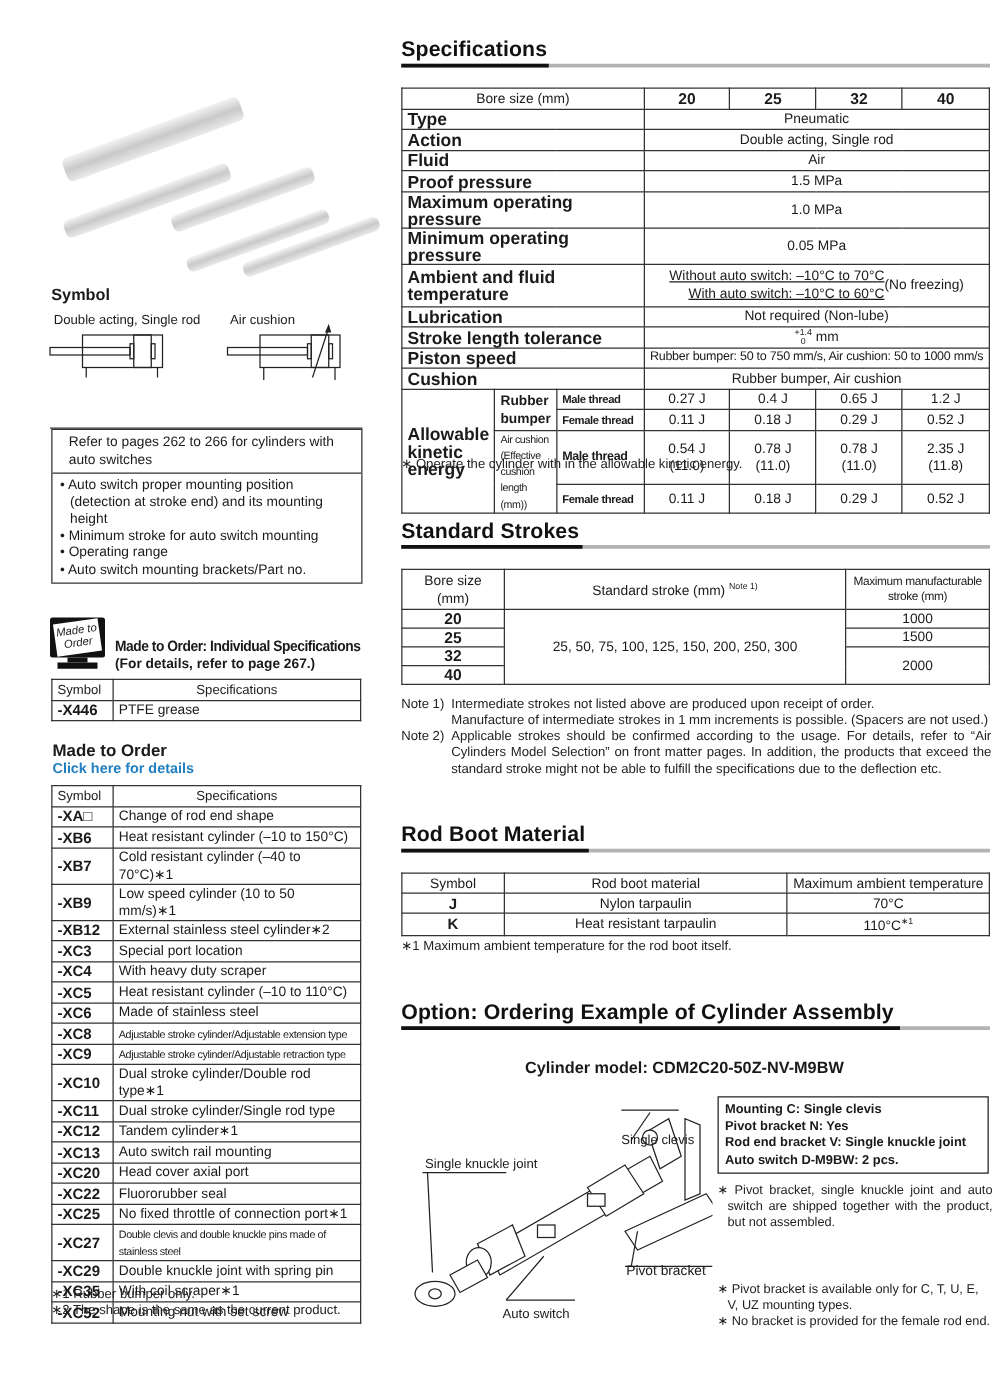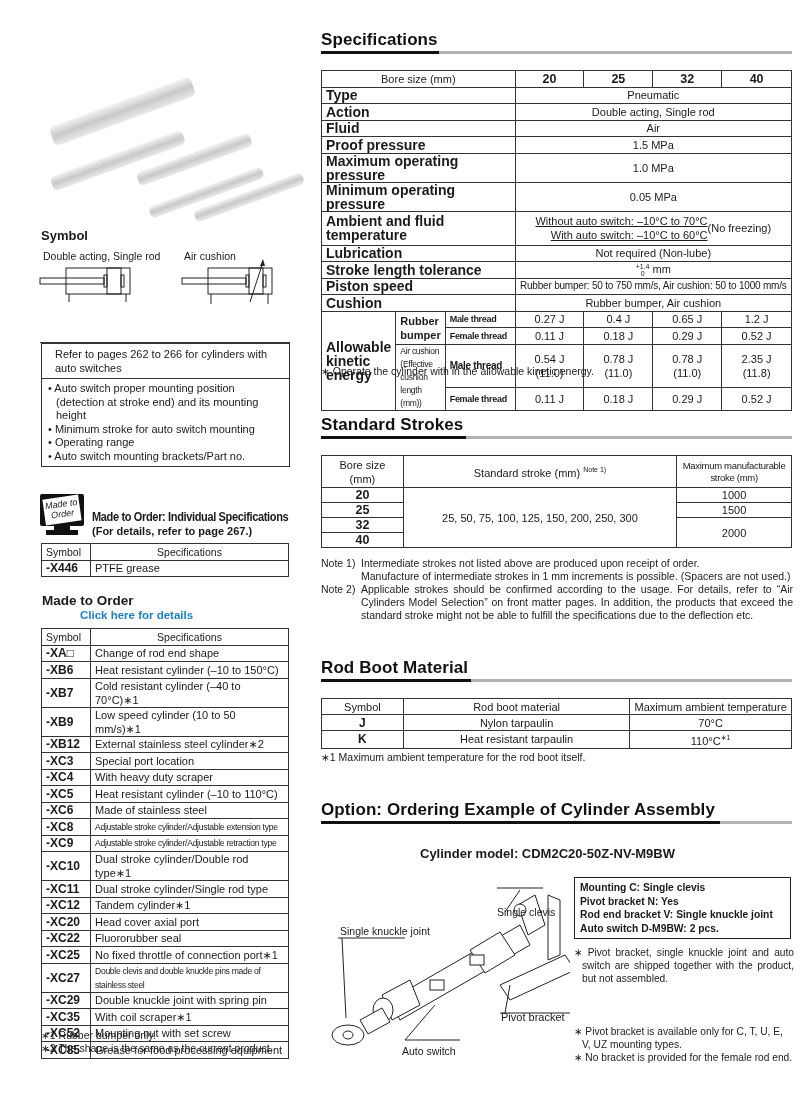--- a/index.html
+++ b/index.html
@@ -107,21 +107,21 @@
     <td style="text-align:center;font-size:10.5px;">Specifications</td>
   </tr>
   <tr>
     <td class="sym">-X446</td>
     <td>PTFE grease</td>
   </tr>
 </tbody>
   </table>
 
 <div class="abs b" style="left:42px;top:593px;font-size:13.5px;">Made to Order</div>
-<div class="abs link" style="left:42px;top:609px;margin-left:38px;">Click here for details</div>
+<div class="abs link" style="left:42px;top:609px;">Click here for details</div>
 
 <table class="abs mto" id="mto-table" style="left:41px;top:628px;width:248px;">
   <tbody id="mto-body">
       <tr>
         <td style="font-size:10.5px;">Symbol</td>
         <td style="text-align:center;font-size:10.5px;">Specifications</td>
       </tr>
       <tr>
         <td class="sym">-XA□</td>
         <td class="">Change of rod end shape</td>
@@ -172,20 +172,24 @@
       </tr>
       <tr>
         <td class="sym">-XC11</td>
         <td class="">Dual stroke cylinder/Single rod type</td>
       </tr>
       <tr>
         <td class="sym">-XC12</td>
         <td class="">Tandem cylinder∗1</td>
       </tr>
       <tr>
+        <td class="sym">-XC13</td>
+        <td class="">Auto switch rail mounting</td>
+      </tr>
+      <tr>
         <td class="sym">-XC20</td>
         <td class="">Head cover axial port</td>
       </tr>
       <tr>
         <td class="sym">-XC22</td>
         <td class="">Fluororubber seal</td>
       </tr>
       <tr>
         <td class="sym">-XC25</td>
         <td class="">No fixed throttle of connection port∗1</td>
@@ -198,24 +202,20 @@
         <td class="sym">-XC29</td>
         <td class="">Double knuckle joint with spring pin</td>
       </tr>
       <tr>
         <td class="sym">-XC35</td>
         <td class="">With coil scraper∗1</td>
       </tr>
       <tr>
         <td class="sym">-XC52</td>
         <td class="">Mounting nut with set screw</td>
-      </tr>
-      <tr>
-        <td class="sym">-XC85</td>
-        <td class="">Grease for food processing equipment</td>
       </tr>
     </tbody>
 </table>
 
 <div class="abs note" style="left:41px;top:1029px;">∗1 Rubber bumper only.</div>
 <div class="abs note" style="left:41px;top:1042px;">∗2 The shape is the same as the current product.</div>
 
 <div class="abs sec-title" style="left:321px;top:30px;">Specifications</div>
 <div class="sec-bar" style="left:321px;top:51px;width:471px;">
     <div class="dark" style="width:118px;"></div>

